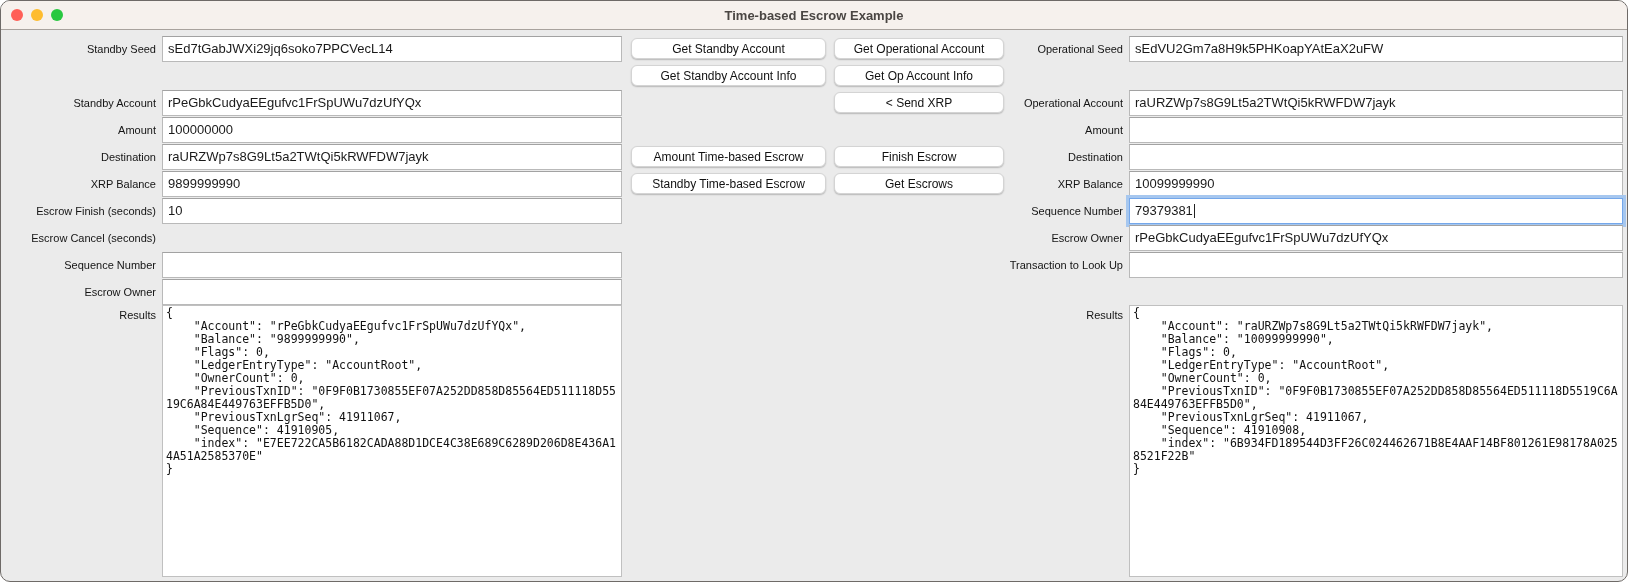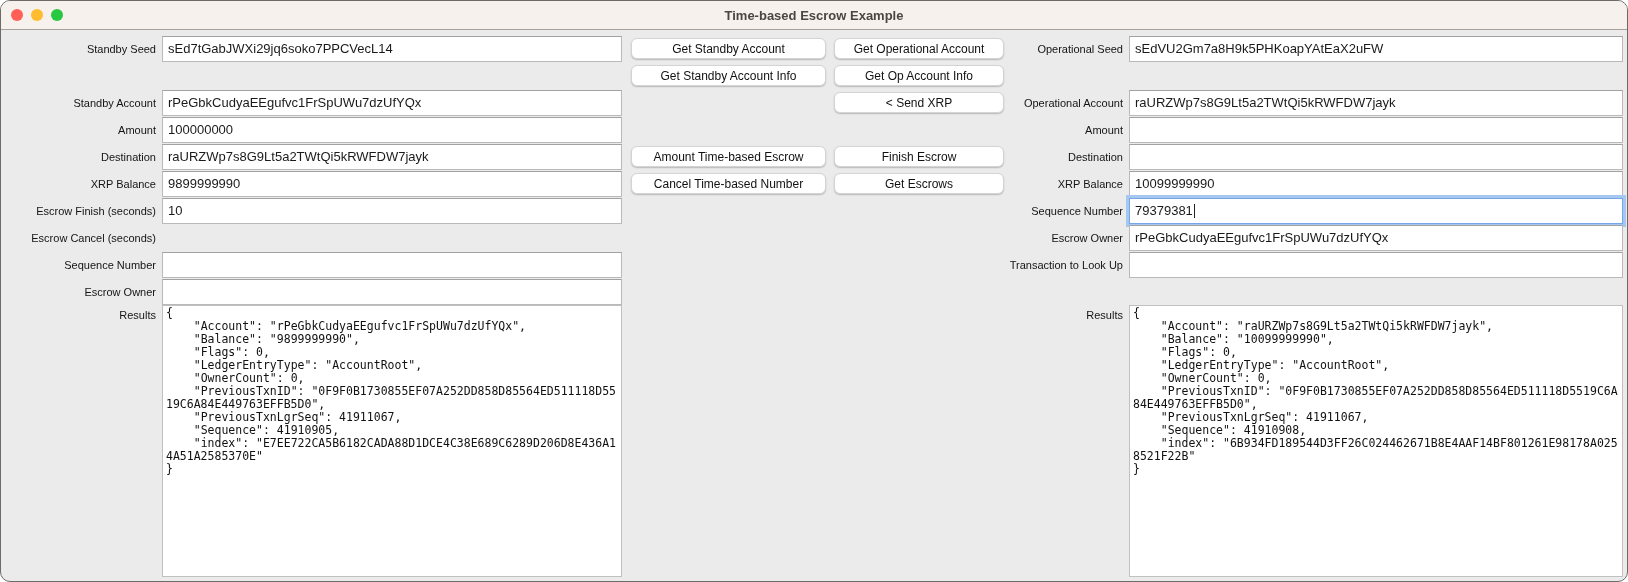--- a/index.html
+++ b/index.html
@@ -110,21 +110,21 @@
     <button class="btn btn-b" style="grid-area:5/4">Finish Escrow</button>
     <div class="lbl" style="grid-area:5/5">Destination</div>
     <div class="tf" style="grid-area:5/6">
         <span></span>
       </div>
 
     <div class="lbl" style="grid-area:6/1">XRP Balance</div>
     <div class="tf" style="grid-area:6/2">
         <span>9899999990</span>
       </div>
-    <button class="btn" style="grid-area:6/3">Cancel Time-based Number</button>
+    <button class="btn" style="grid-area:6/3">Standby Time-based Escrow</button>
     <button class="btn btn-b" style="grid-area:6/4">Get Escrows</button>
     <div class="lbl" style="grid-area:6/5">XRP Balance</div>
     <div class="tf" style="grid-area:6/6">
         <span>10099999990</span>
       </div>
 
     <div class="lbl" style="grid-area:7/1">Escrow Finish (seconds)</div>
     <div class="tf" style="grid-area:7/2">
         <span>10</span>
       </div>

